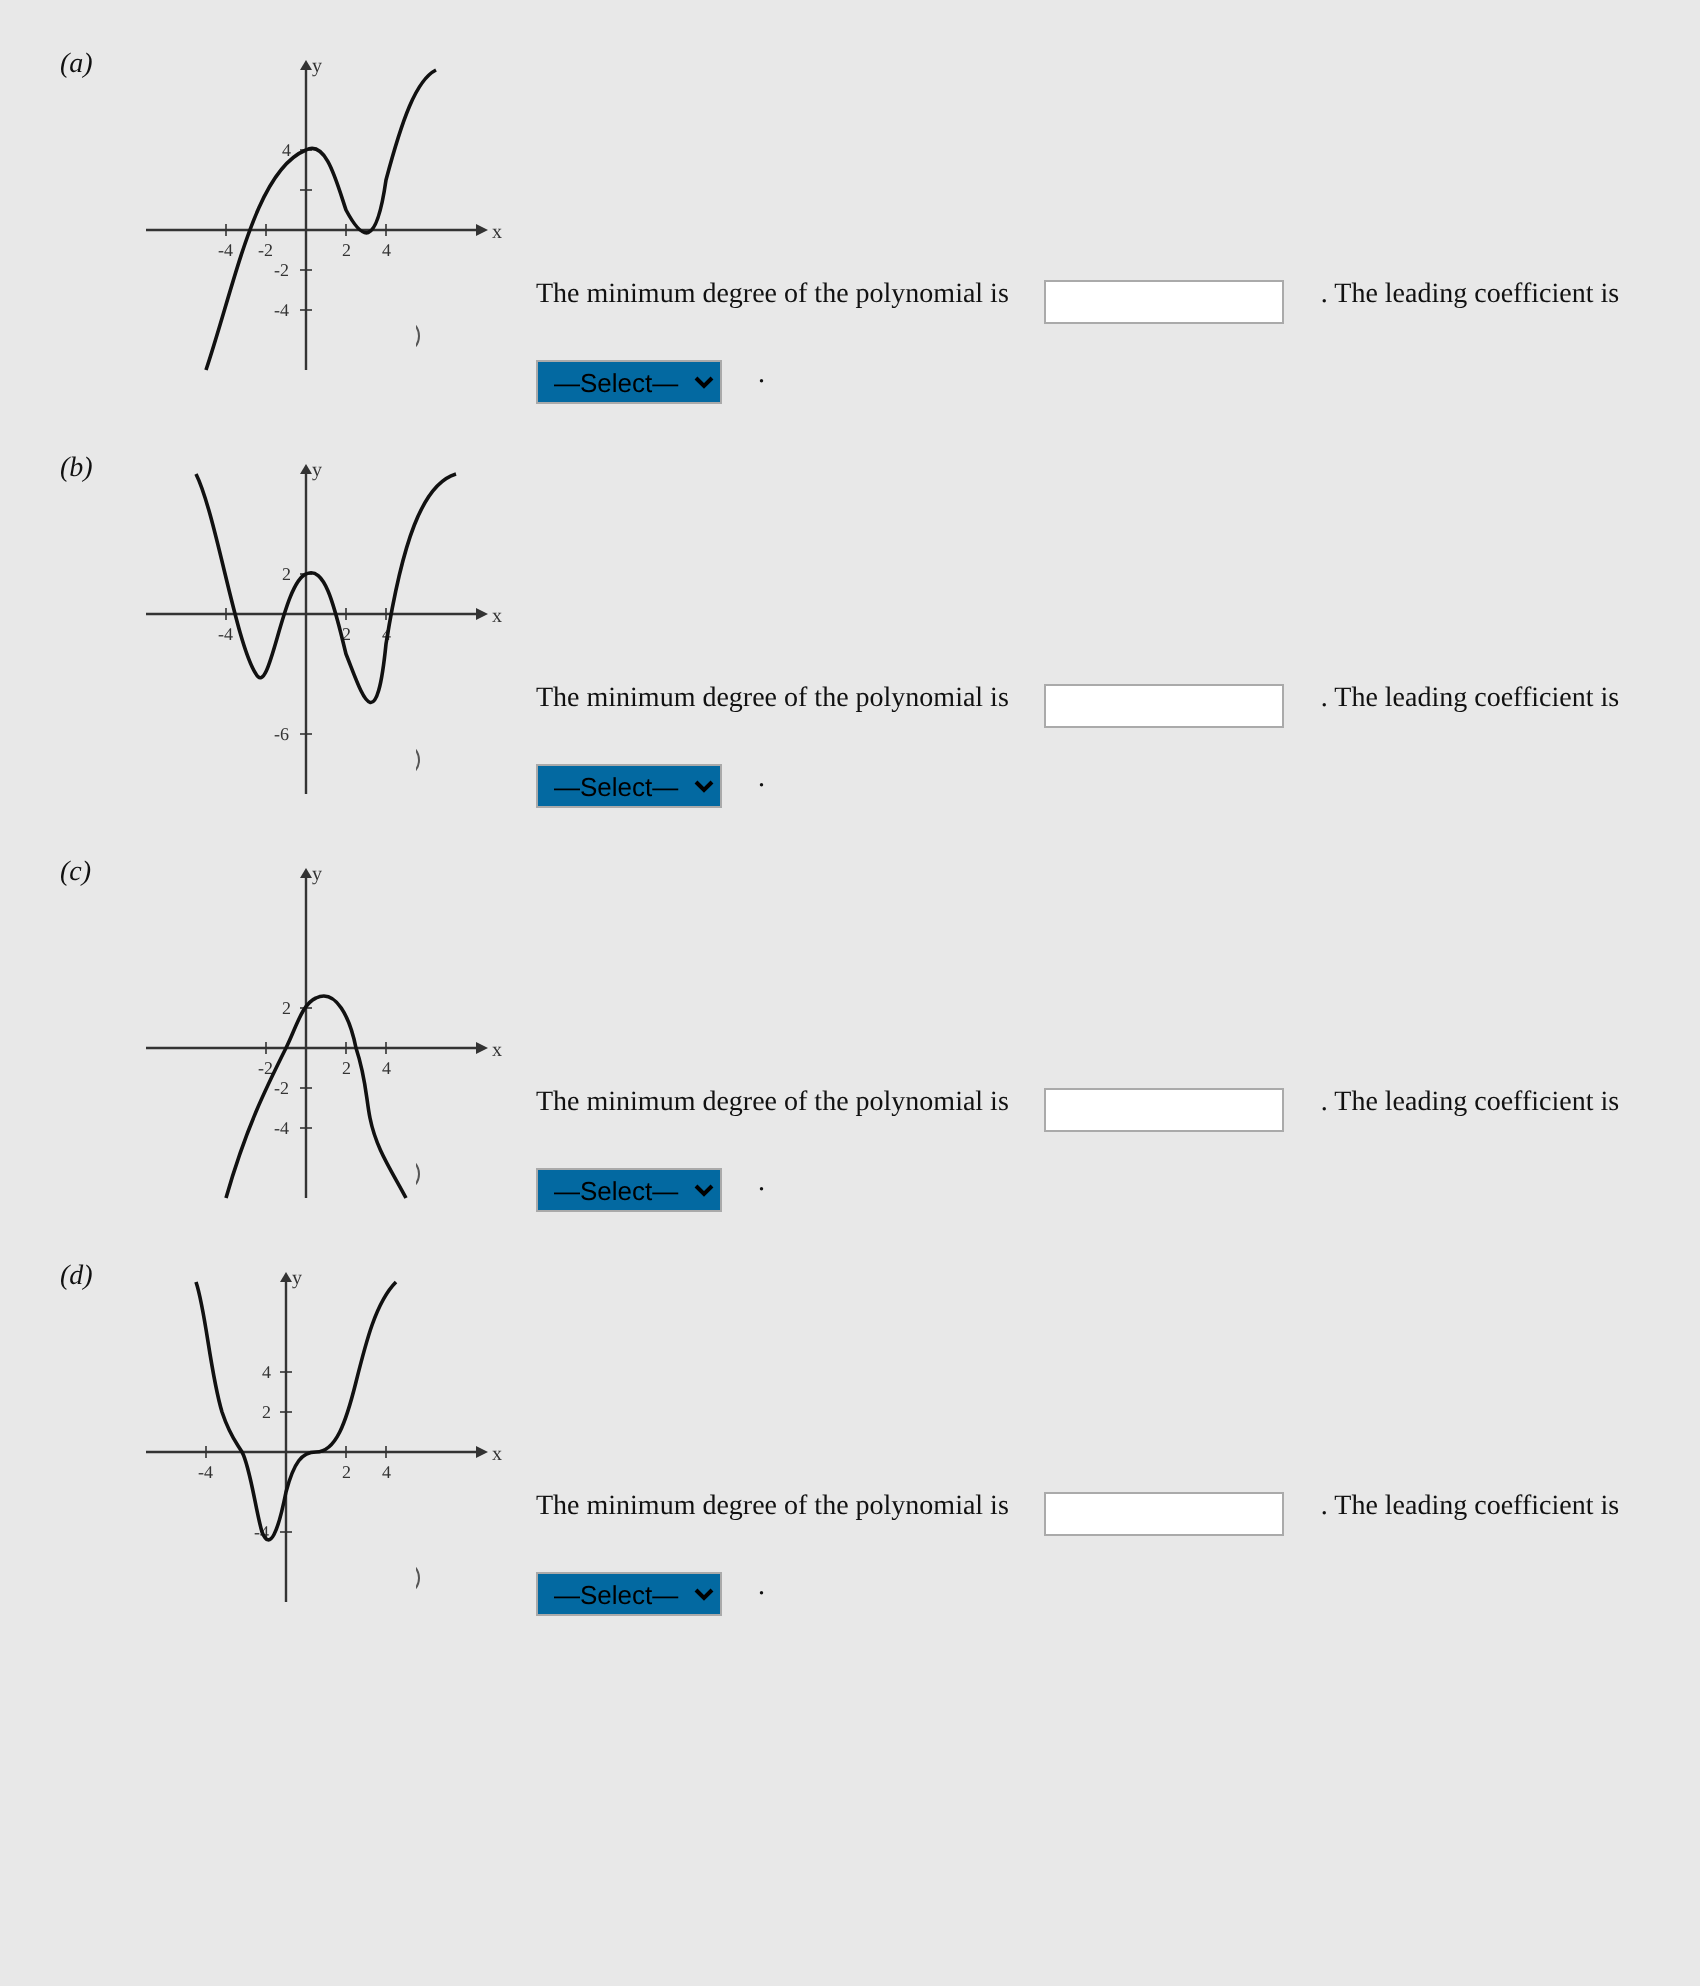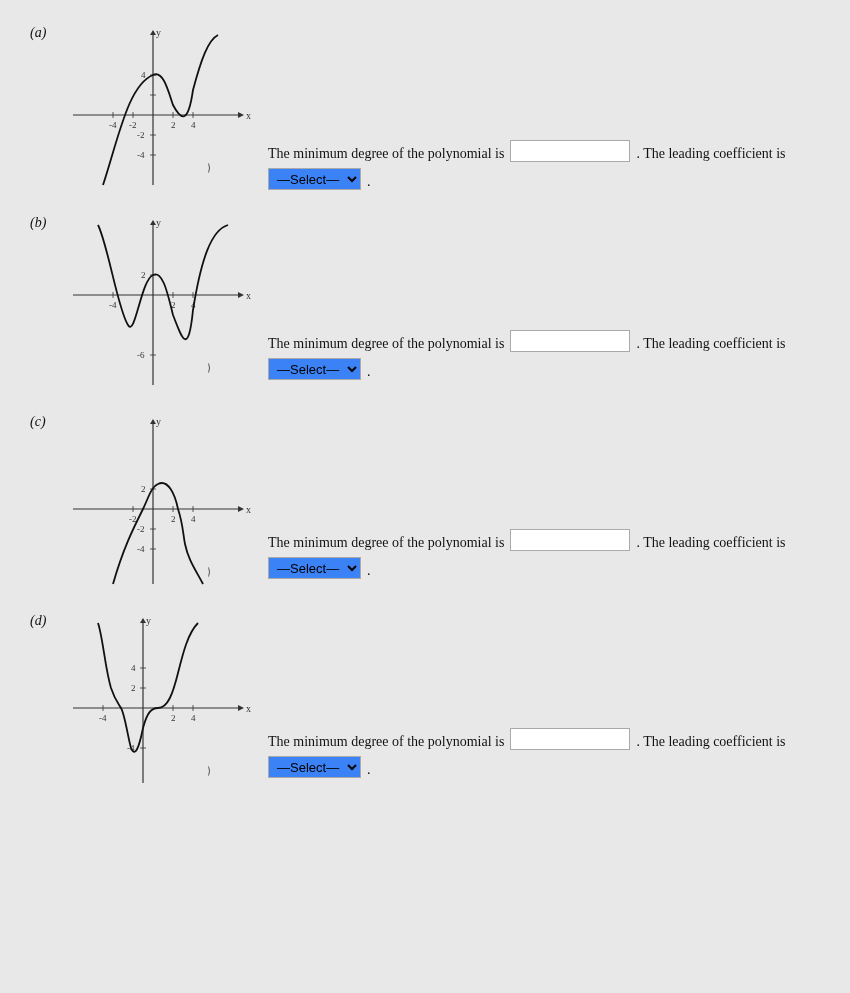--- a/index.html
+++ b/index.html
@@ -47,35 +47,35 @@
       cursor: pointer;
       background: #e8e8e8;
     }
     .question-area {
       flex: 1;
       padding-top: 120px;
       padding-left: 10px;
     }
     .question-line {
       display: flex;
-      align-items: flex-end;
+      align-items: flex-start;
       flex-wrap: wrap;
-      gap: 6px;
+      gap: 18px;
       font-size: 14px;
     }
     .deg-input {
       border: 1px solid #aaa;
       background: white;
       width: 120px;
       height: 22px;
       font-size: 13px;
     }
     .select-dropdown {
       border: 1px solid #aaa;
-      background: #3b82f6;
+      background: #0369a1;
       font-size: 13px;
       padding: 1px 4px;
       height: 22px;
       cursor: pointer;
     }
     
     svg {
       overflow: visible;
     }
     .axis-label {

